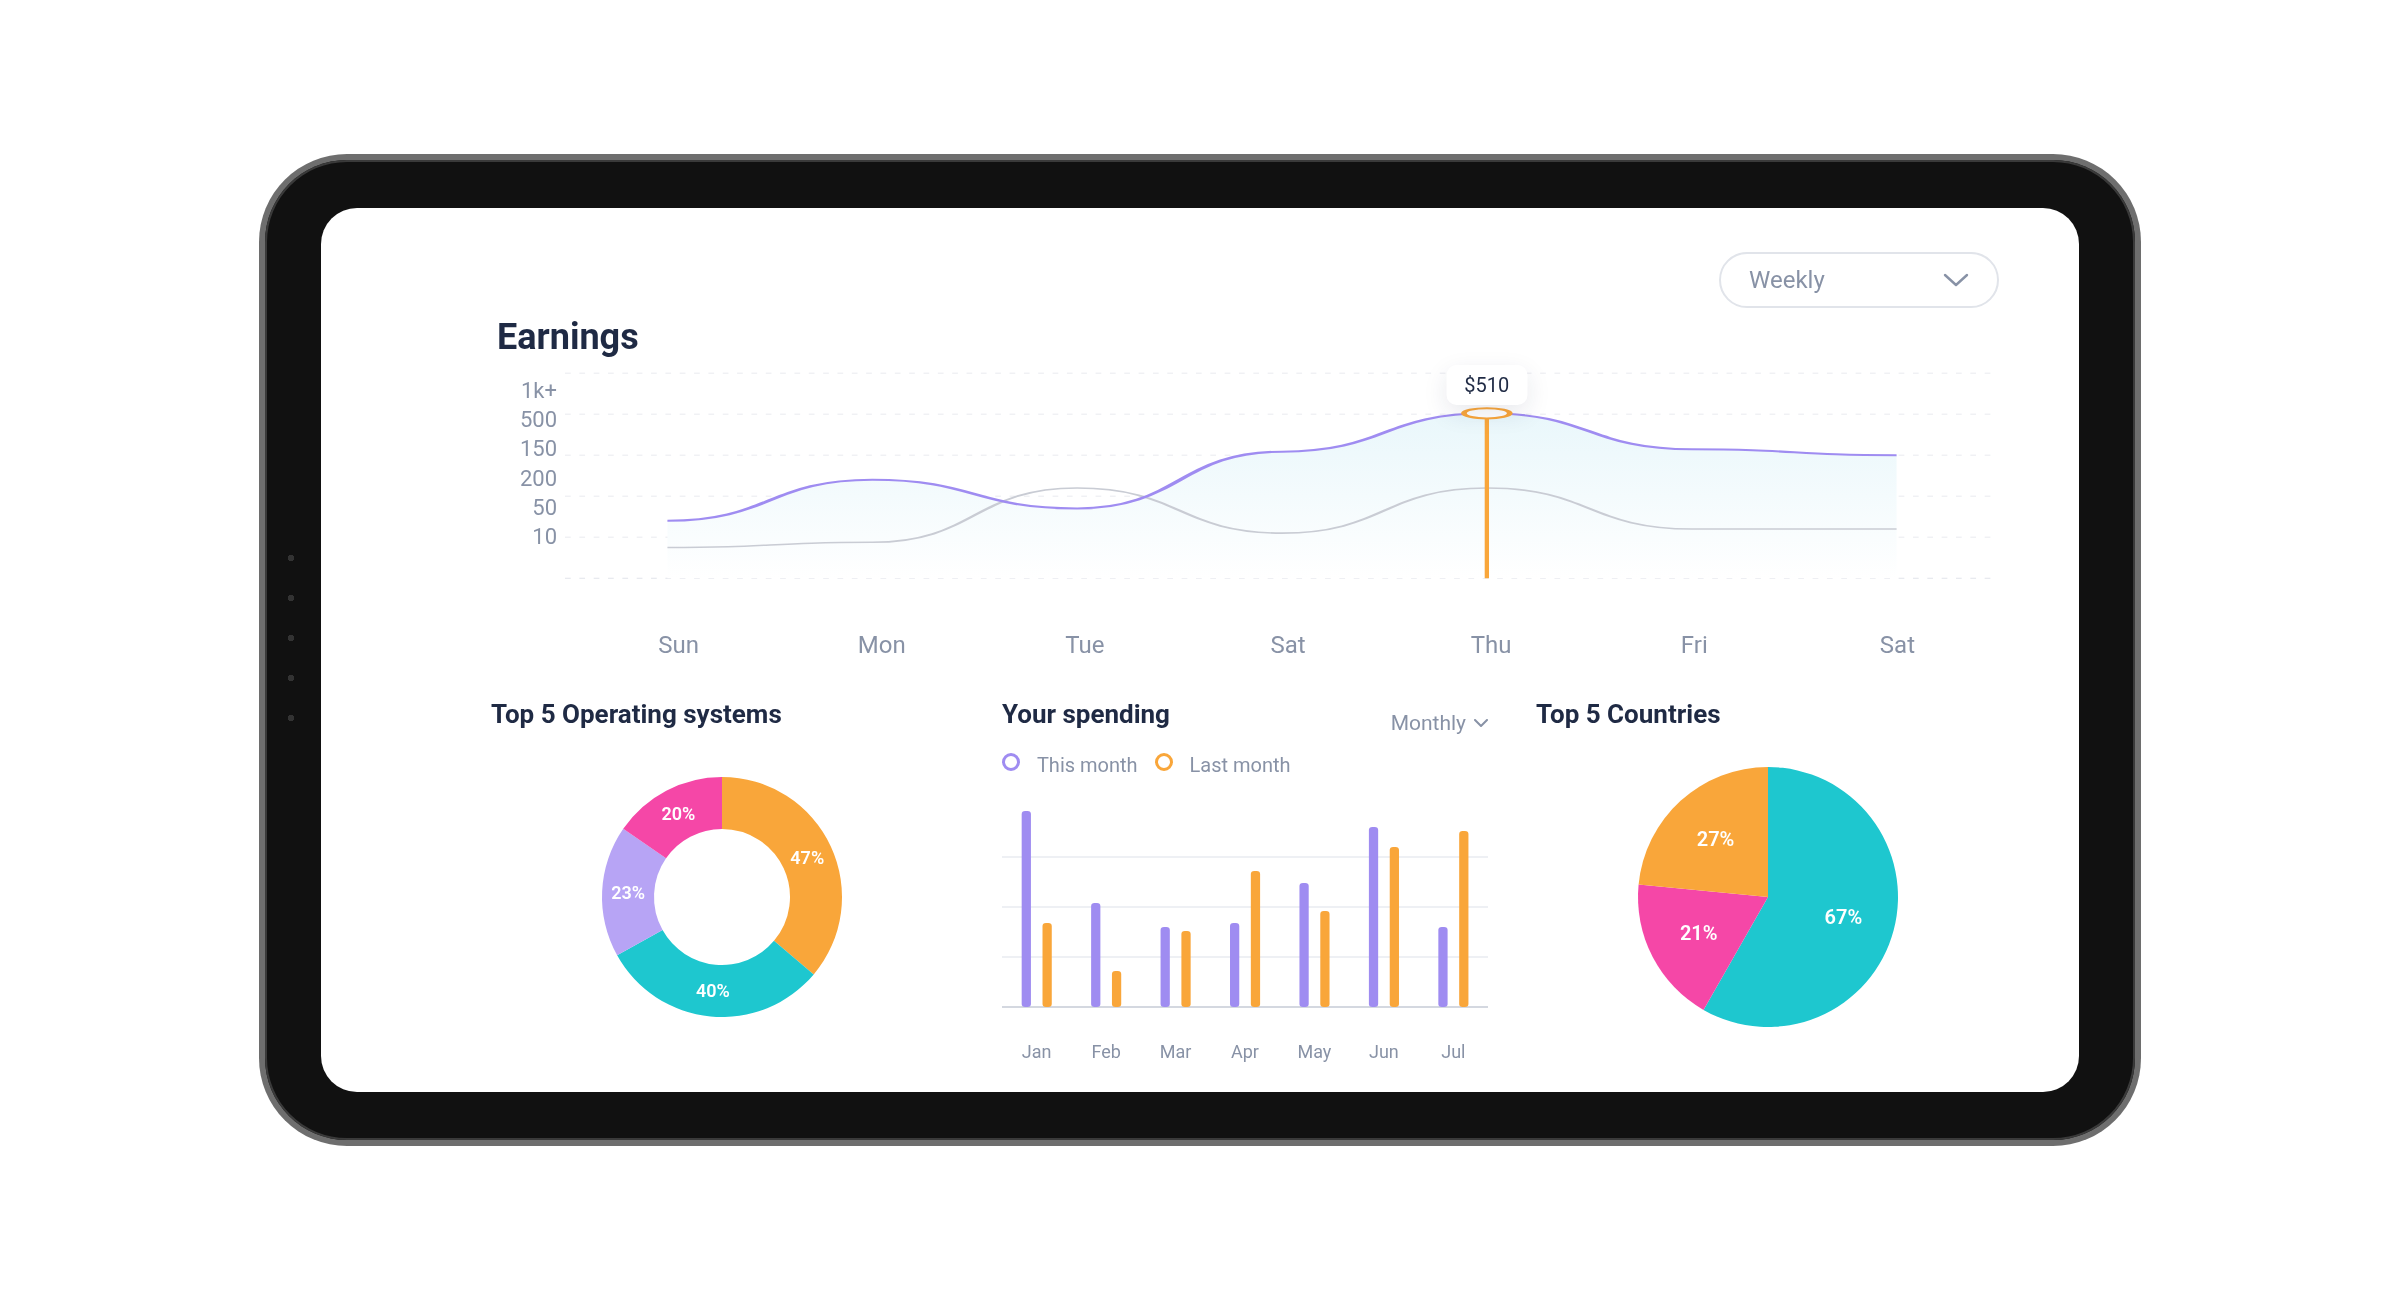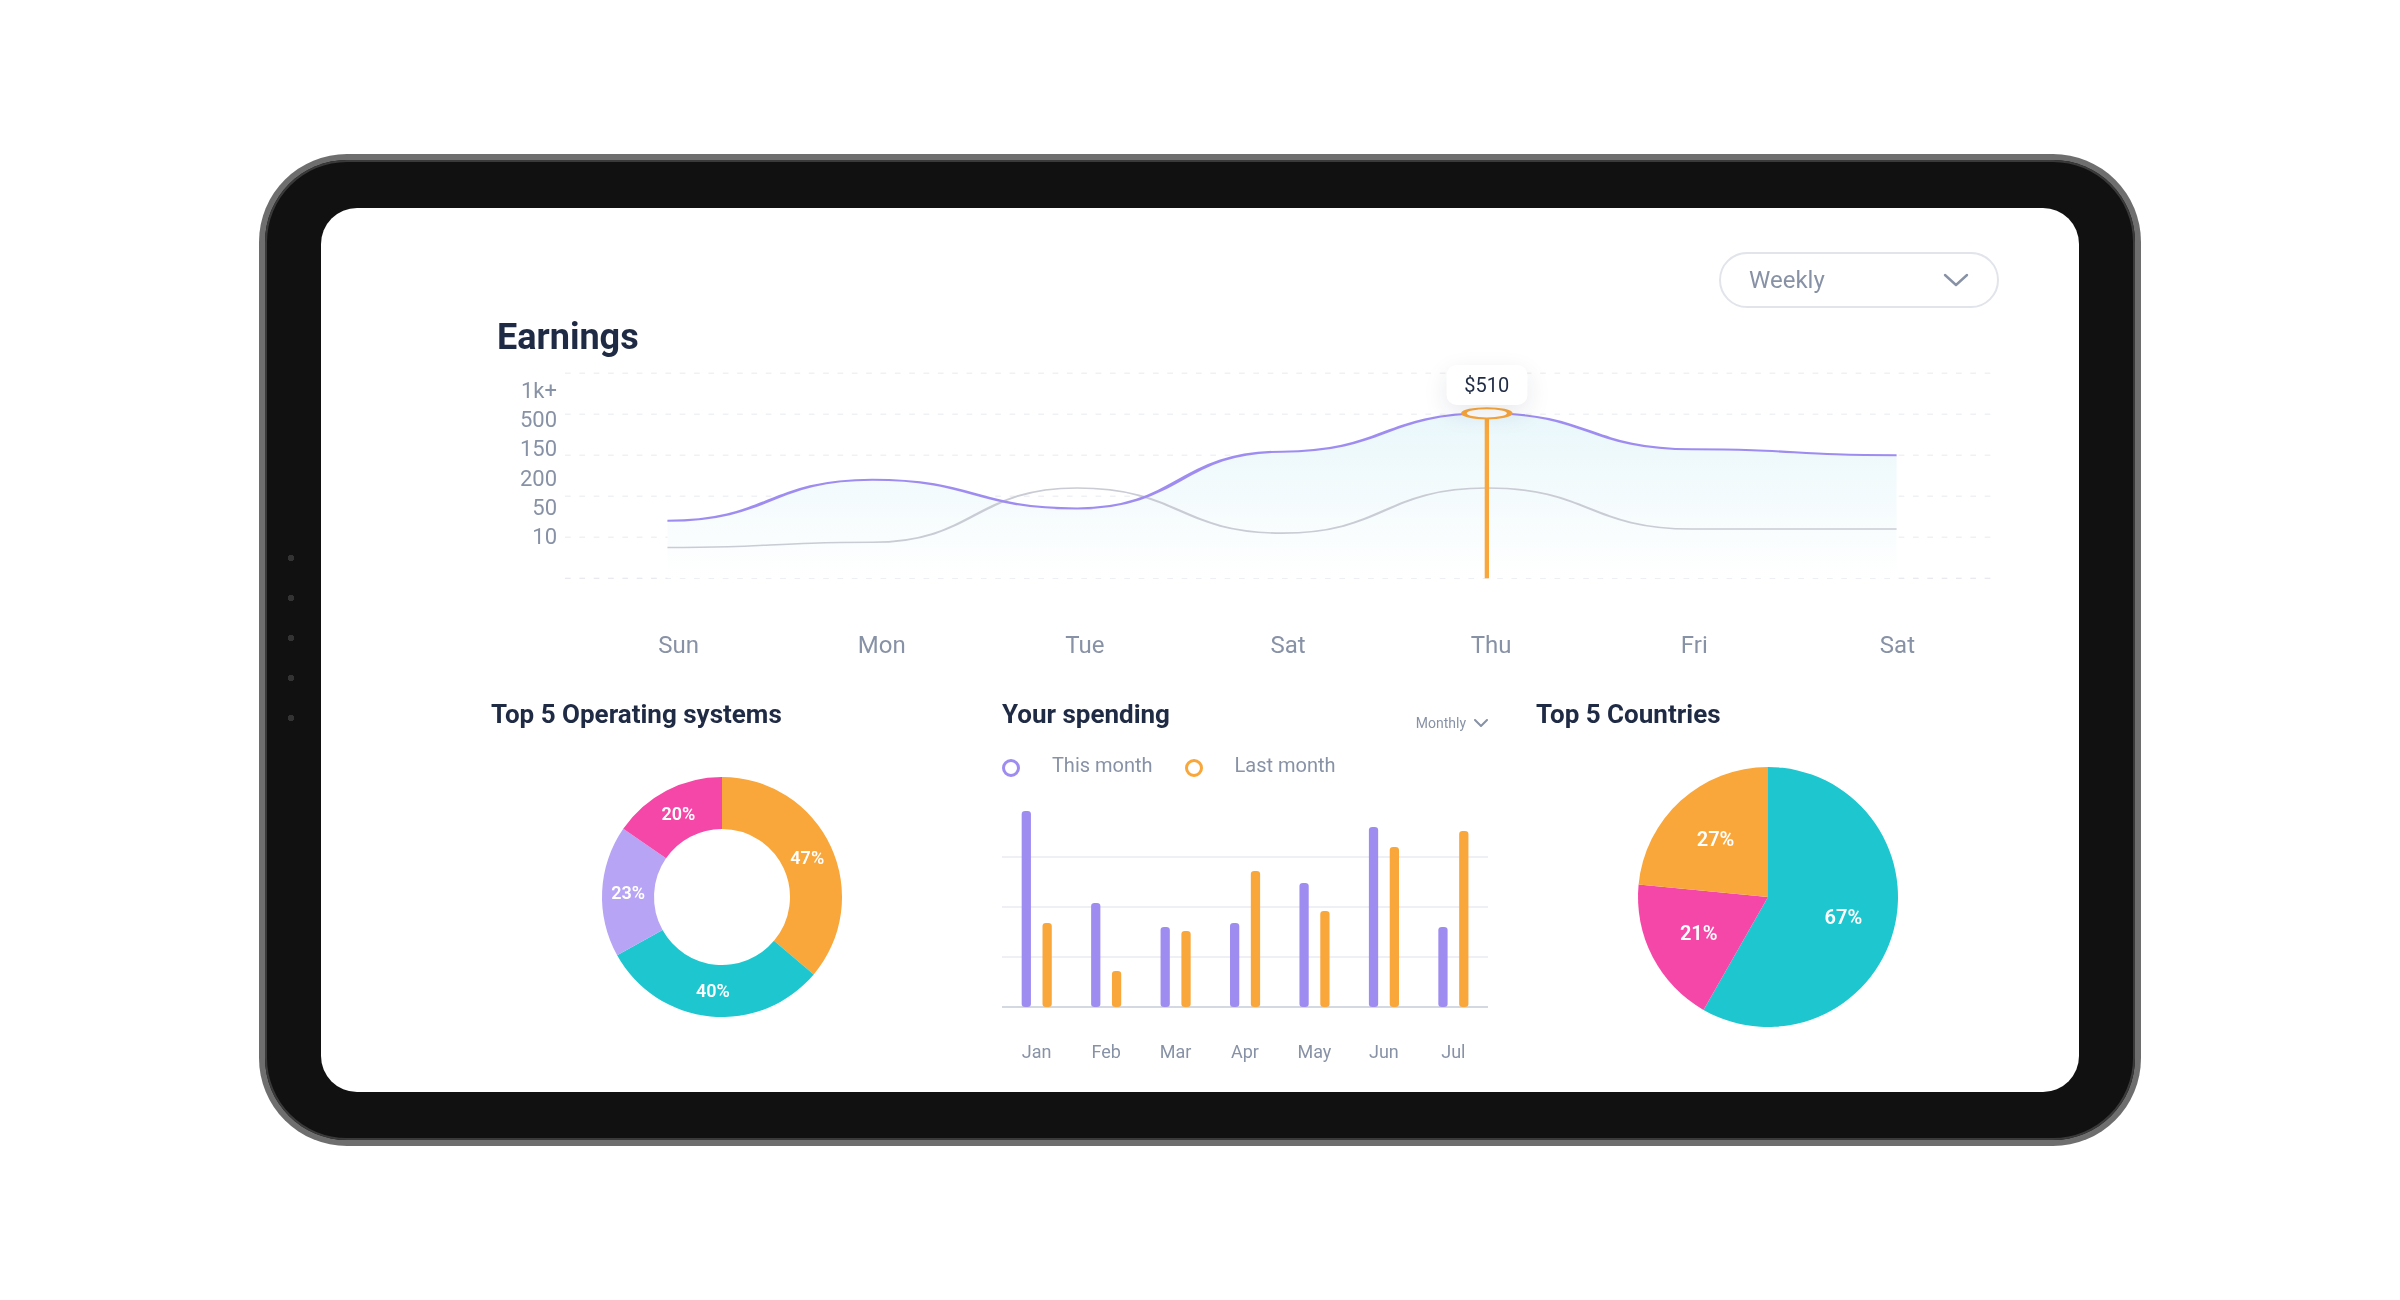--- a/index.html
+++ b/index.html
@@ -50,25 +50,25 @@
   .xlabels{position:absolute;left:12px;right:0;bottom:-50px;display:grid;grid-template-columns:repeat(7,1fr);
     color:var(--muted);font-size:24px;text-align:center;}
   .tooltip{
     position:absolute;transform:translate(-50%,-120%);background:#fff;border-radius:10px;
     box-shadow:0 8px 24px rgba(30,40,80,.10);padding:8px 18px;color:var(--ink);font-size:20px;
   }
 
   
   .row{display:grid;grid-template-columns:1fr 1.05fr 1fr;gap:48px;margin-top:90px;}
   .card-title{color:var(--ink);font-weight:700;font-size:26px;margin-bottom:18px;}
-  .legend{display:flex;gap:32px;align-items:flex-end;color:var(--muted);font-size:20px;margin:6px 0 18px;}
+  .legend{display:flex;gap:17px;align-items:flex-start;color:var(--muted);font-size:20px;margin:6px 0 18px;}
   .ring{width:18px;height:18px;border-radius:50%;border:3.5px solid;display:inline-block;}
   .donut-wrap,.pie-wrap{display:flex;align-items:center;justify-content:center;}
   .spend-head{display:flex;align-items:center;justify-content:space-between;}
-  .mini-select{color:var(--muted);font-size:14px;display:flex;align-items:center;gap:8px;cursor:pointer;}
+  .mini-select{color:var(--muted);font-size:21px;display:flex;align-items:center;gap:8px;cursor:pointer;}
   .bars-x{display:grid;grid-template-columns:repeat(7,1fr);color:var(--muted);font-size:18px;text-align:center;margin-top:22px;}
 </style>
 </head>
 <body>
 
 <div class="stage">
   <div class="tablet">
     <div class="screen">
 
       <div class="topbar">

